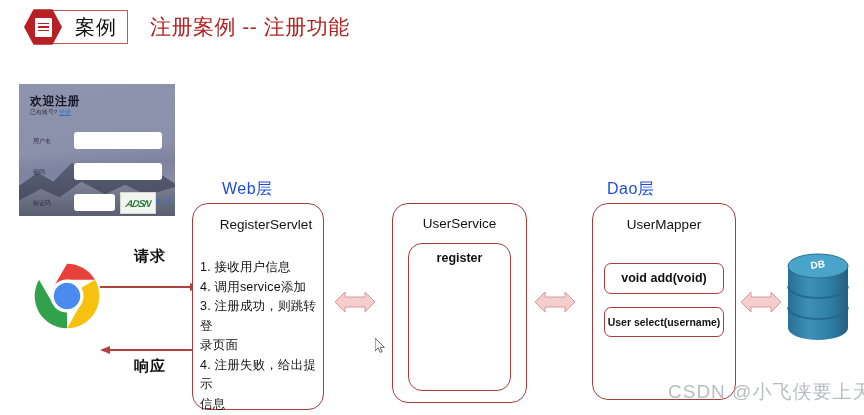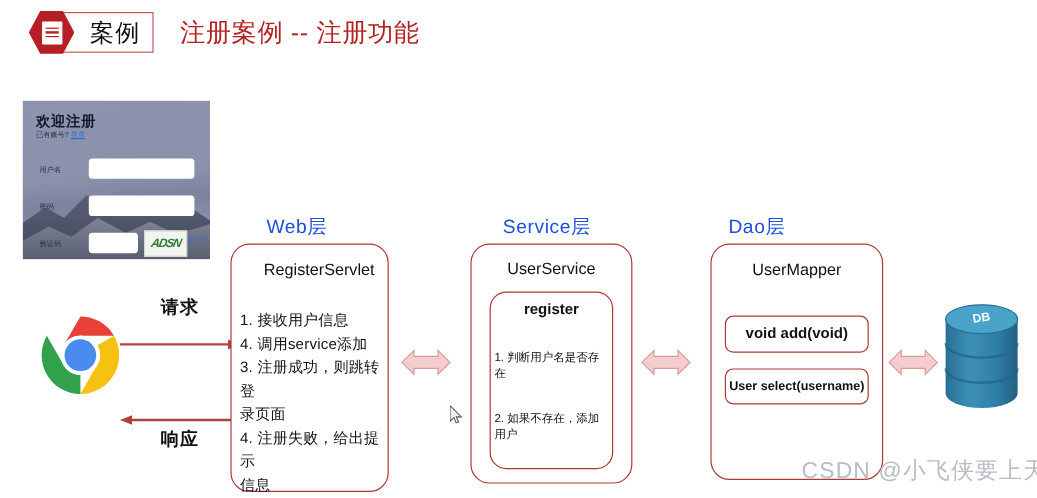--- a/index.html
+++ b/index.html
@@ -218,29 +218,24 @@
     <div>3. 注册成功，则跳转登</div>
     <div>录页面</div>
     <div>4. 注册失败，给出提示</div>
     <div>信息</div>
   </div>
 
   <svg class="parrow" style="left:334px;top:288px;" viewBox="0 0 42 28">
     <polygon points="1,14 11,4 11,9 31,9 31,4 41,14 31,24 31,19 11,19 11,24" fill="#f6cdcd" stroke="#d89a9a" stroke-width="1"></polygon>
   </svg>
 
-  <div class="ltitle svc">Service层</div>
   <div class="rbox box-svc"></div>
   <div class="bhead svc">UserService</div>
   <div class="rbox box-svc-inner"></div>
   <div class="bhead reg">register</div>
-  <div class="slines">
-    <div>1. 判断用户名是否存在</div>
-    <div>2. 如果不存在，添加用户</div>
-  </div>
 
   <svg class="parrow" style="left:534px;top:288px;" viewBox="0 0 42 28">
     <polygon points="1,14 11,4 11,9 31,9 31,4 41,14 31,24 31,19 11,19 11,24" fill="#f6cdcd" stroke="#d89a9a" stroke-width="1"></polygon>
   </svg>
 
   <div class="ltitle dao">Dao层</div>
   <div class="rbox box-dao"></div>
   <div class="bhead dao">UserMapper</div>
   <div class="rbox box-add"></div>
   <div class="mtxt add">void add(void)</div>

